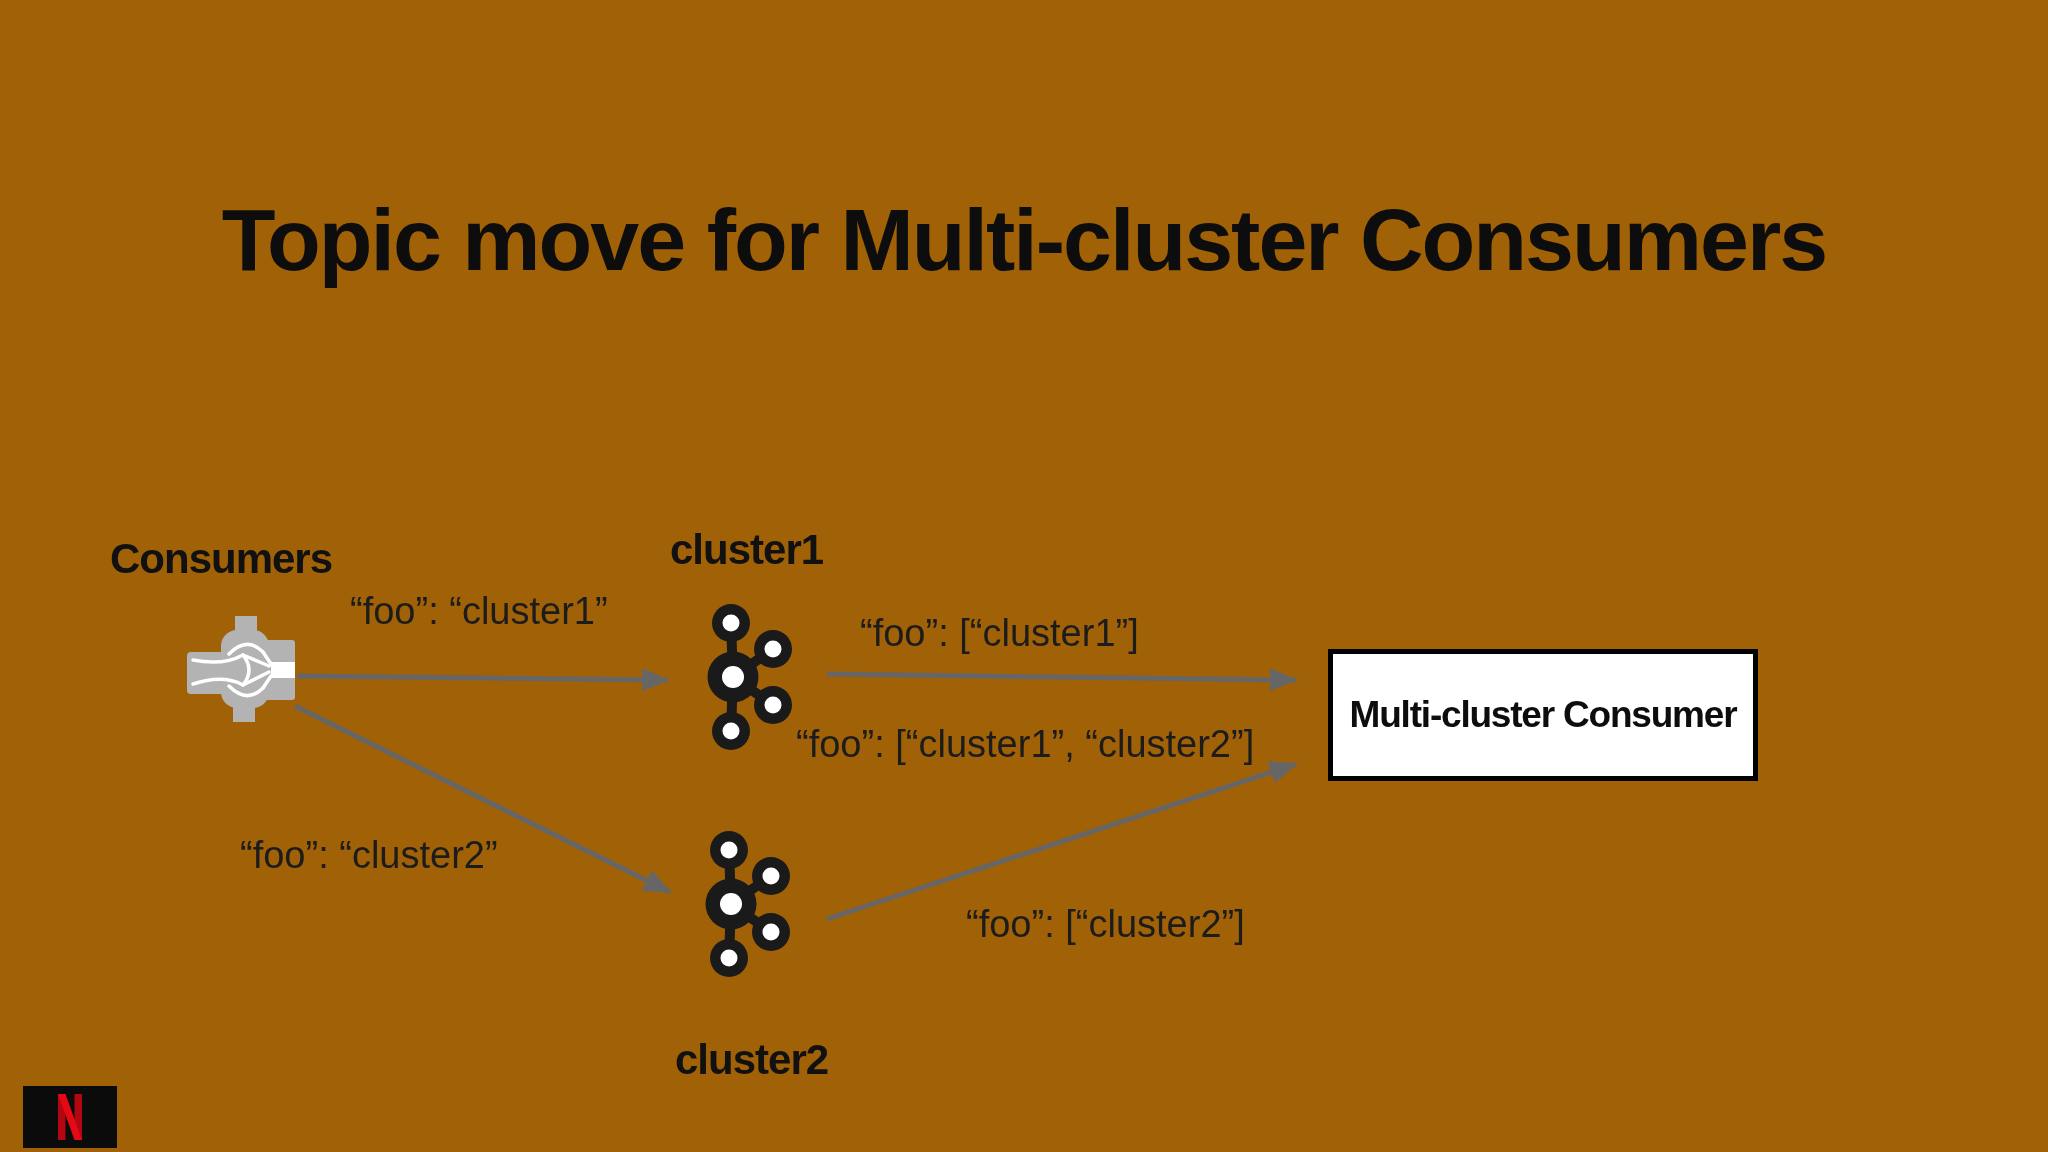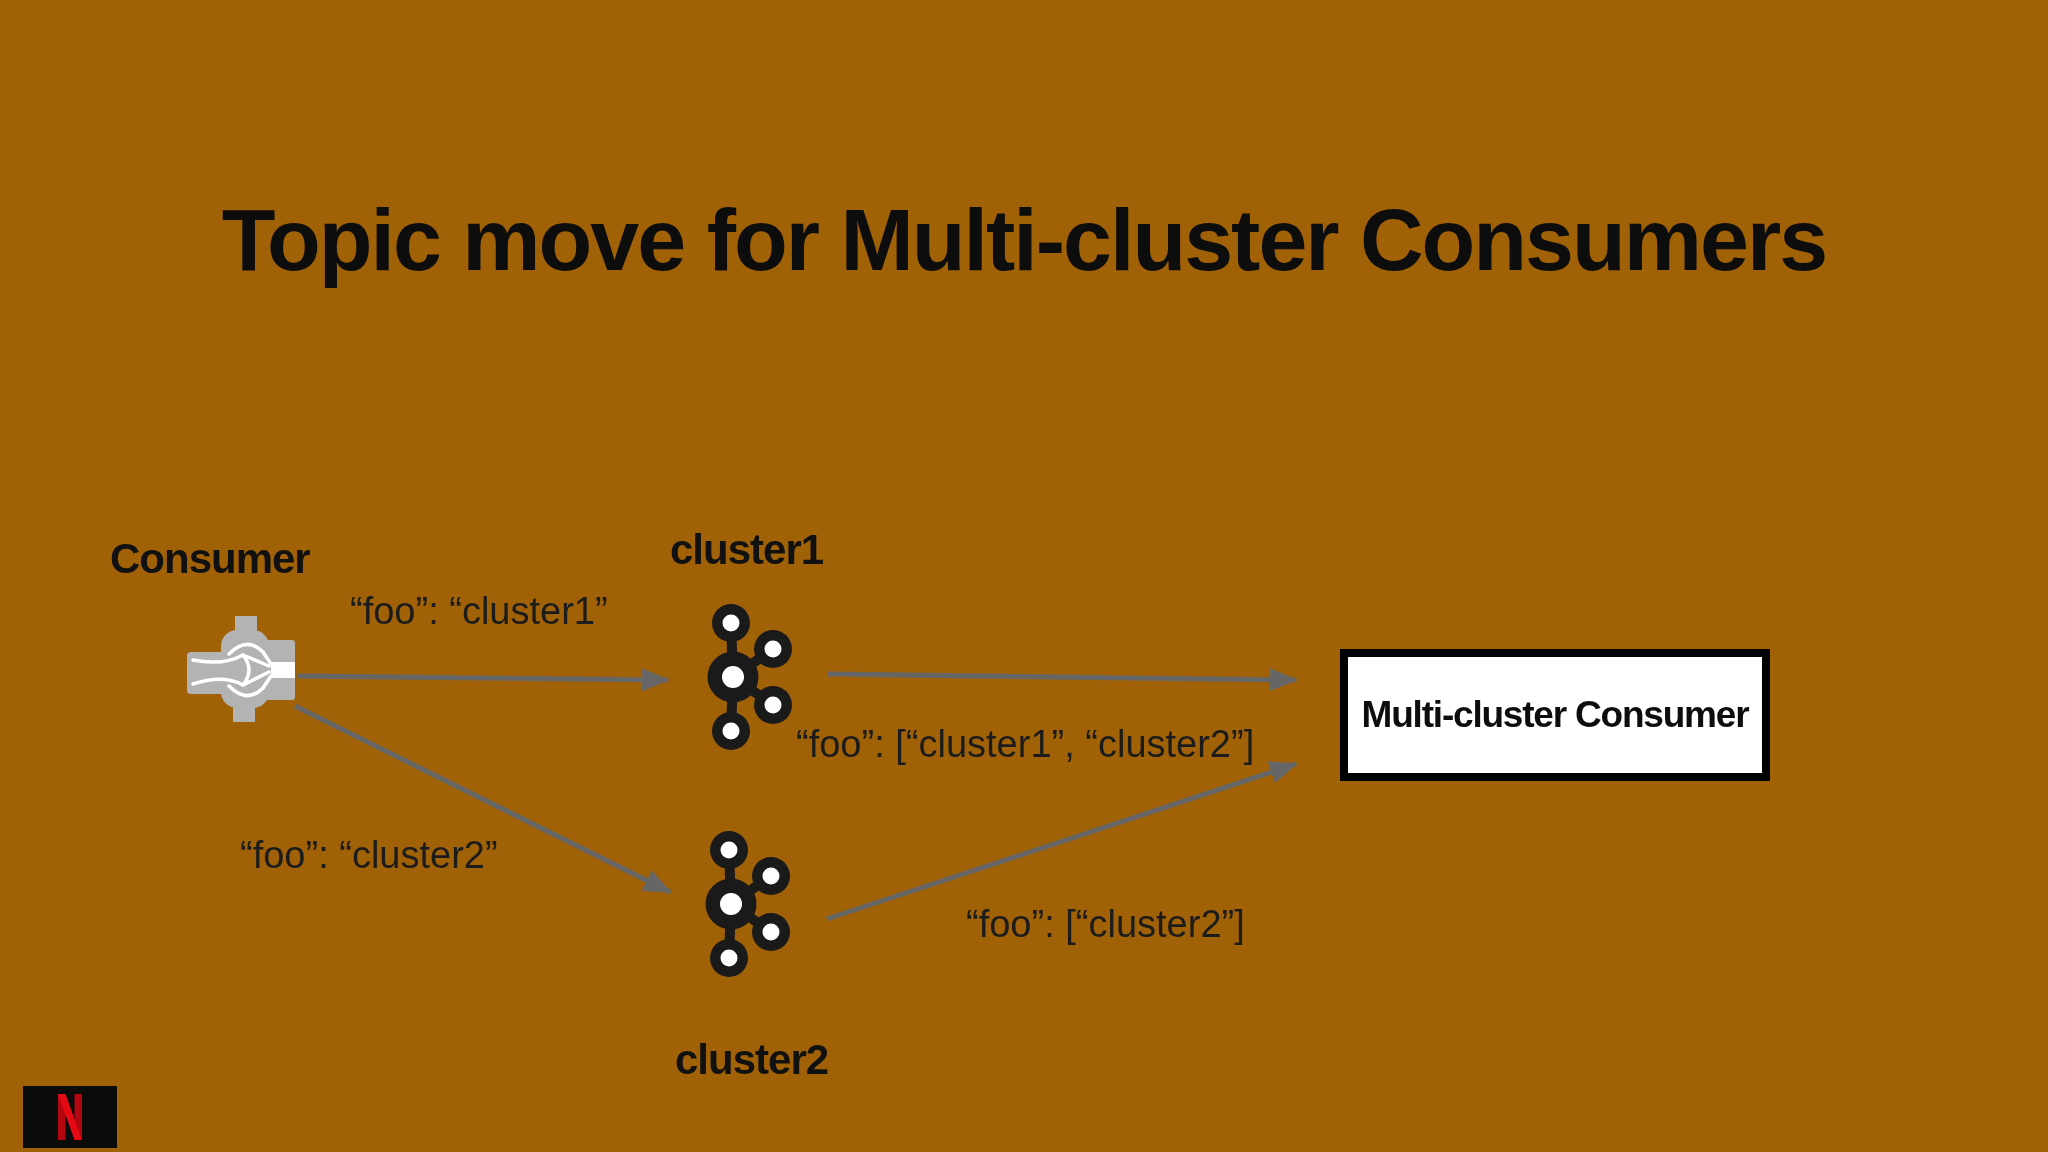--- a/index.html
+++ b/index.html
@@ -52,27 +52,26 @@
   }
   .icon-wrap {
     position: absolute;
   }
   .consumer-box {
     position: absolute;
     left: 1328px;
     top: 649px;
     width: 430px;
     height: 132px;
-    border: 8px solid #000000;
+    border: 5px solid #000000;
     background: #ffffff;
     box-sizing: border-box;
     display: flex;
     align-items: center;
     justify-content: center;
-    margin-left: 12px;
   }
   .consumer-box span {
     font-size: 37px;
     font-weight: bold;
     letter-spacing: -1.2px;
     color: #0d0d0d;
     white-space: nowrap;
   }
   .netflix-logo {
     position: absolute;
@@ -98,21 +97,21 @@
       <marker id="ah" markerWidth="5.6" markerHeight="4.6" refX="5.2" refY="2.3" orient="auto" markerUnits="strokeWidth">
         <path d="M0,0 L5.6,2.3 L0,4.6 Z" fill="#666666"></path>
       </marker>
     </defs>
     <line x1="297" y1="676" x2="668" y2="680" stroke="#666666" stroke-width="5" marker-end="url(#ah)"></line>
     <line x1="295" y1="706" x2="670" y2="892" stroke="#666666" stroke-width="5" marker-end="url(#ah)"></line>
     <line x1="827" y1="674" x2="1296" y2="680" stroke="#666666" stroke-width="5" marker-end="url(#ah)"></line>
     <line x1="827" y1="919" x2="1296" y2="764" stroke="#666666" stroke-width="5" marker-end="url(#ah)"></line>
   </svg>
 
-  <div class="node-label" style="left:110px; top:538px;">Consumer</div>
+  <div class="node-label" style="left:110px; top:538px;">Consumers</div>
   <div class="icon-wrap" style="left:183px; top:610px; width:112px; height:115px;">
     <svg width="112" height="115" viewBox="0 0 112 115">
       <g fill="#b3b3b3">
         <rect x="52" y="6" width="22" height="24"></rect>
         <rect x="50" y="88" width="22" height="24"></rect>
         <rect x="4" y="42" width="46" height="42" rx="4"></rect>
         <rect x="38" y="20" width="48" height="78" rx="16"></rect>
         <rect x="74" y="30" width="38" height="60" rx="3"></rect>
       </g>
       <rect x="88" y="52" width="24" height="16" fill="#ffffff"></rect>
@@ -173,20 +172,21 @@
         <circle cx="76" cy="105" r="8.5" fill="#ffffff"></circle>
     </svg>
   </div>
 
   <div class="consumer-box">
     <span>Multi-cluster Consumer</span>
   </div>
 
   <div class="edge-label" style="left:310px; top:592px;margin-left:40px;">“foo”: “cluster1”</div>
   <div class="edge-label" style="left:240px; top:836px;">“foo”: “cluster2”</div>
+  <div class="edge-label" style="left:860px; top:614px;">“foo”: [“cluster1”]</div>
   <div class="edge-label" style="left:796px; top:725px;">“foo”: [“cluster1”, “cluster2”]</div>
   <div class="edge-label" style="left:966px; top:905px;">“foo”: [“cluster2”]</div>
 
   <div class="netflix-logo">
     <svg width="26" height="46" viewBox="0 0 26 46">
       <rect x="1" y="0" width="7.5" height="46" fill="#b20710"></rect>
       <rect x="17.5" y="0" width="7.5" height="46" fill="#b20710"></rect>
       <polygon points="1,0 8.5,0 25,46 17.5,46" fill="#e50914"></polygon>
     </svg>
   </div>

